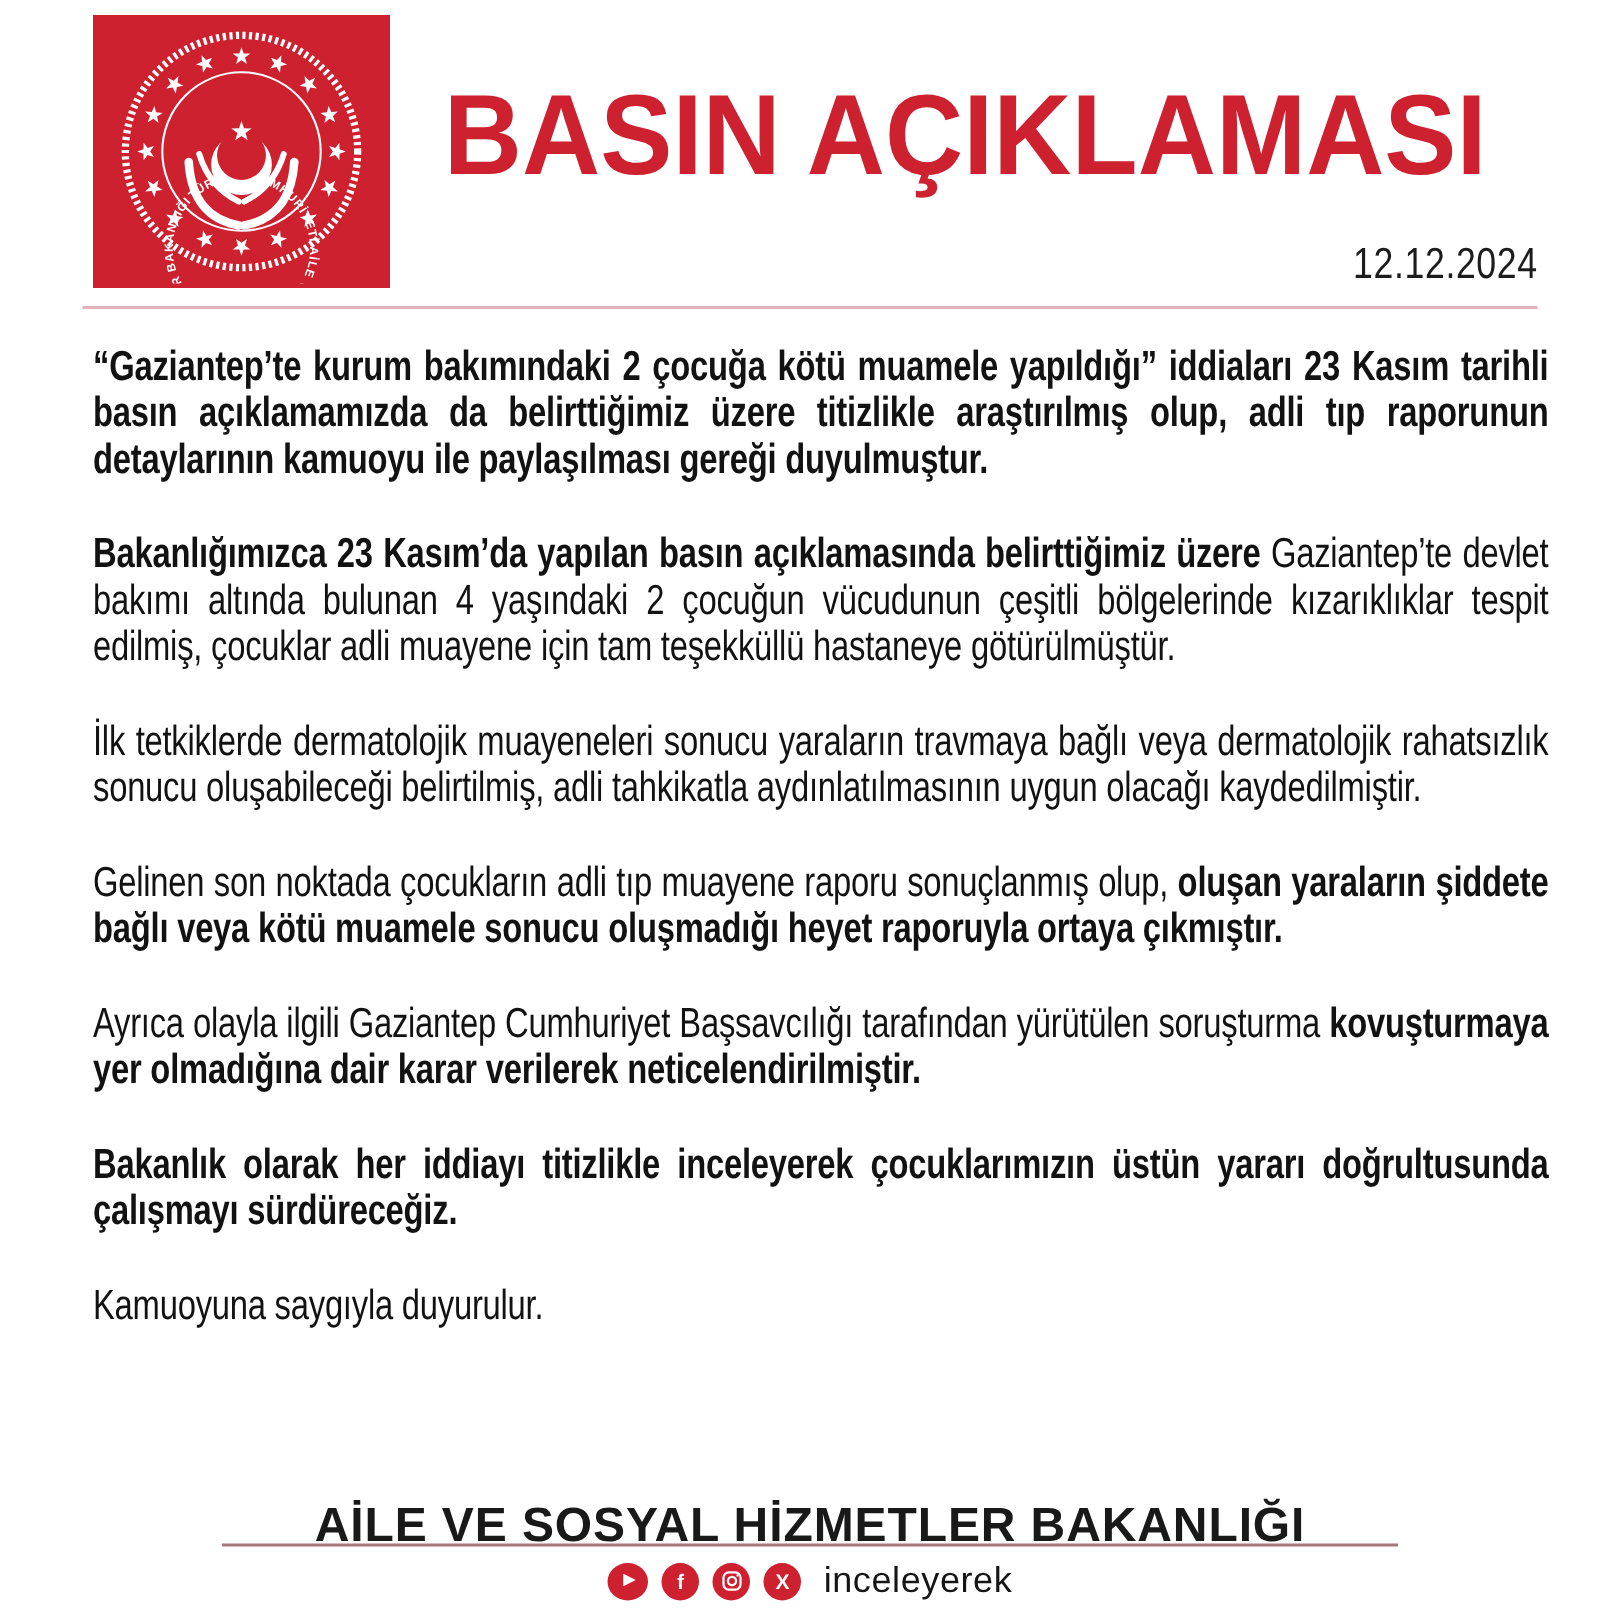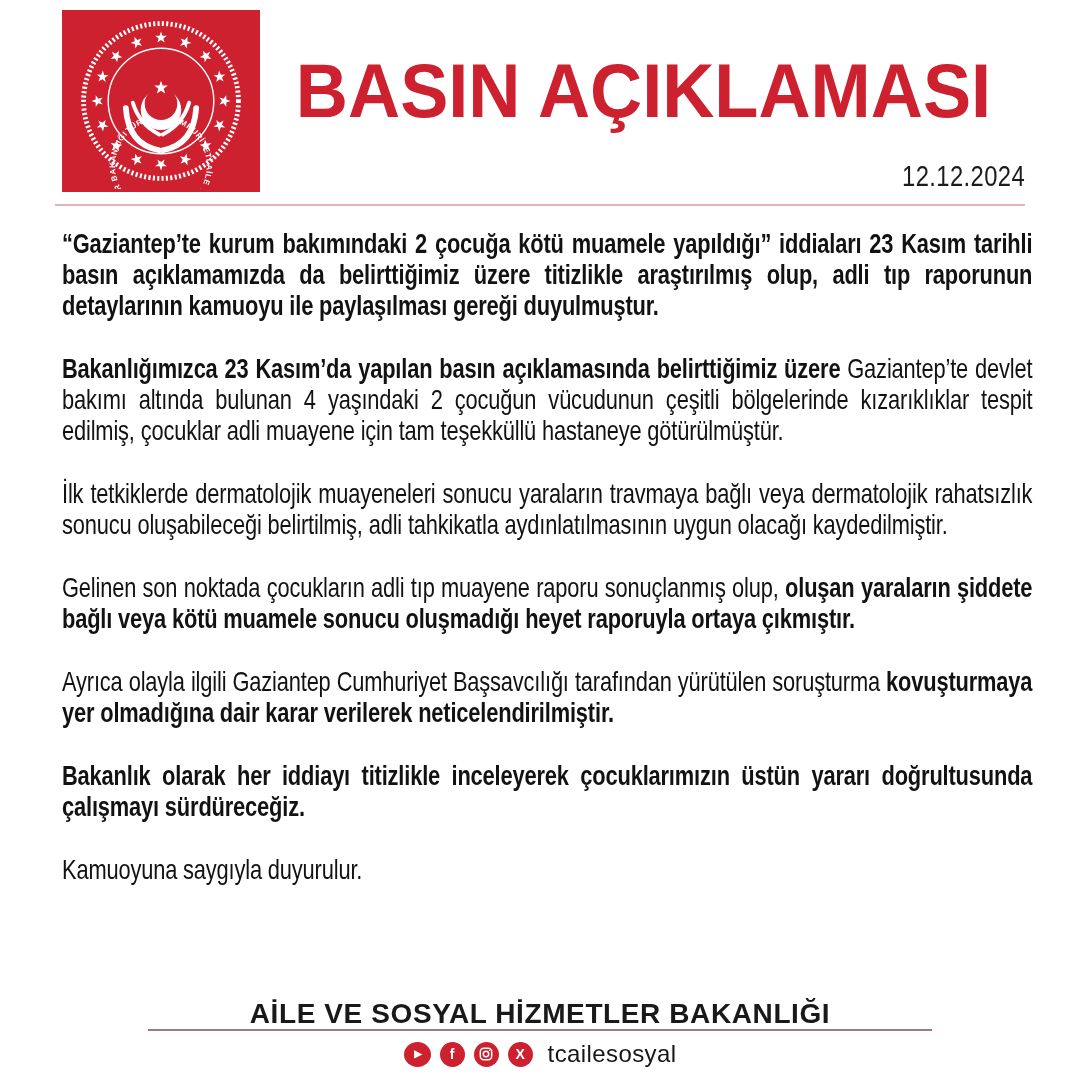--- a/index.html
+++ b/index.html
@@ -36,21 +36,21 @@
     color:#121212;font-size:28px;line-height:31px;text-align:justify;
     letter-spacing:-0.2px;
   }
   .content p{margin:0 0 32px;}
   .seg{font-weight:400;}
   .seg.b{font-weight:700;}
 
   
   .footer-org{
     position:absolute;left:0;top:998px;width:1080px;margin:0;text-align:center;
-    font-size:28px;font-weight:700;color:#191919;letter-spacing:.6px;
+    font-size:32px;font-weight:700;color:#191919;letter-spacing:.6px;
   }
   .footer-line{
     position:absolute;left:148px;top:1029px;width:784px;height:2px;background:#a6777b;
   }
   .social{
     position:absolute;left:0;top:1040px;width:1080px;
     display:flex;justify-content:center;align-items:center;gap:9px;
   }
   .circ{
     width:25px;height:25px;border-radius:50%;background:#cd2130;color:#fff;
@@ -129,16 +129,16 @@
     <span class="circ yt">▶</span>
     <span class="circ">f</span>
     <span class="circ">
       <svg width="14" height="14" viewBox="0 0 16 16" fill="none" stroke="#fff" stroke-width="1.7">
         <rect x="1.5" y="1.5" width="13" height="13" rx="4"></rect>
         <circle cx="8" cy="8" r="3.1"></circle>
         <circle cx="12.2" cy="3.8" r="0.9" fill="#fff" stroke="none"></circle>
       </svg>
     </span>
     <span class="circ">X</span>
-    <span class="handle">tcailesosyal</span>
+    <span class="handle">inceleyerek</span>
   </div>
 
 </div>
 
 </body></html>

